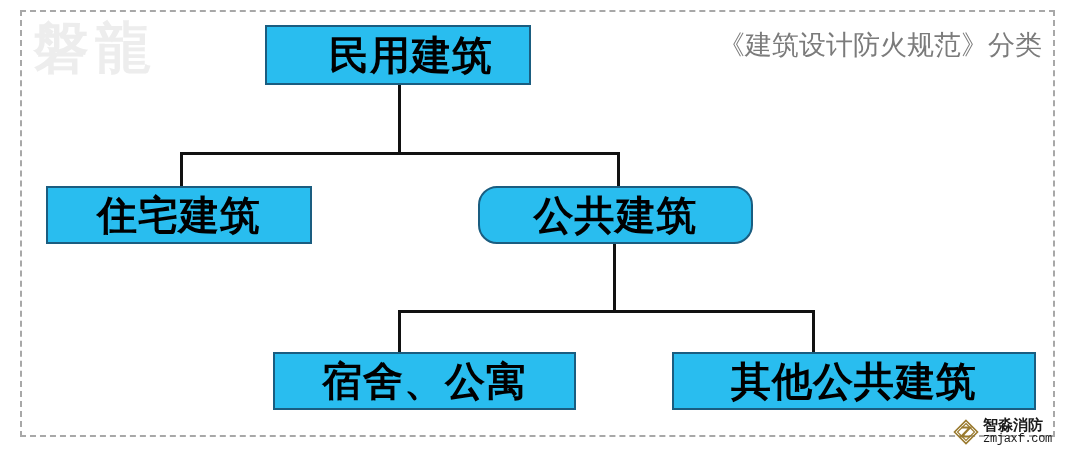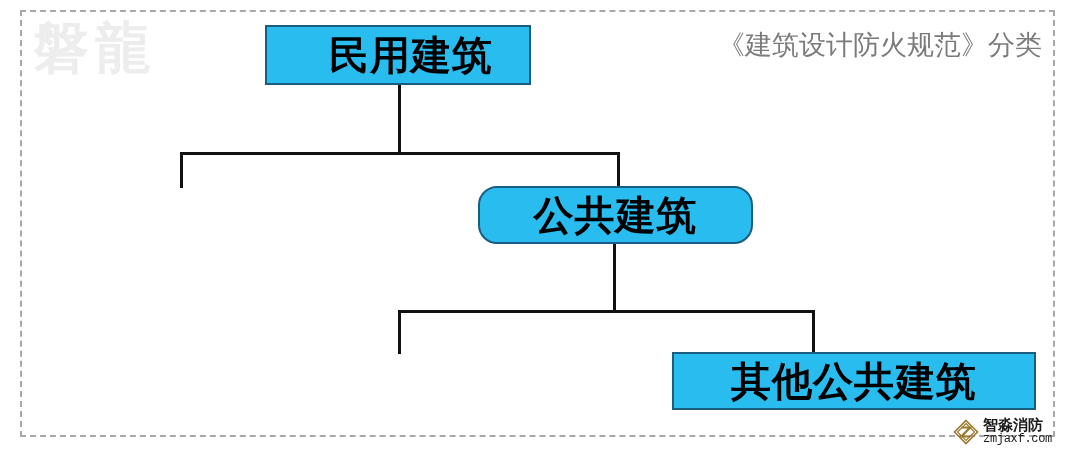--- a/index.html
+++ b/index.html
@@ -140,21 +140,23 @@
   <div class="line hline" id="l1-bar"></div>
   <div class="line vline" id="l1-left"></div>
   <div class="line vline" id="l1-right"></div>
 
   <div class="line vline" id="l2-drop"></div>
   <div class="line hline" id="l2-bar"></div>
   <div class="line vline" id="l2-left"></div>
   <div class="line vline" id="l2-right"></div>
 
   <div class="node" id="node-root">民用建筑</div>
+  <div class="node" id="node-resident">住宅建筑</div>
   <div class="node" id="node-public">公共建筑</div>
+  <div class="node" id="node-dorm">宿舍、公寓</div>
   <div class="node" id="node-other">其他公共建筑</div>
 
   <div id="brand">
     <svg id="brand-mark" viewBox="0 0 26 26">
       <polygon points="13,1.5 24.5,13 13,24.5 1.5,13" fill="none" stroke="#9a7a2e" stroke-width="1.6"></polygon>
       <polygon points="13,4.5 21.5,13 13,21.5 4.5,13" fill="none" stroke="#9a7a2e" stroke-width="1.2"></polygon>
       <path d="M8.5 8.5 L17 8.5 L8.5 17.5 L17 17.5" fill="none" stroke="#9a7a2e" stroke-width="2.2"></path>
     </svg>
     <div id="brand-text">
       <span id="brand-name">智淼消防</span>

